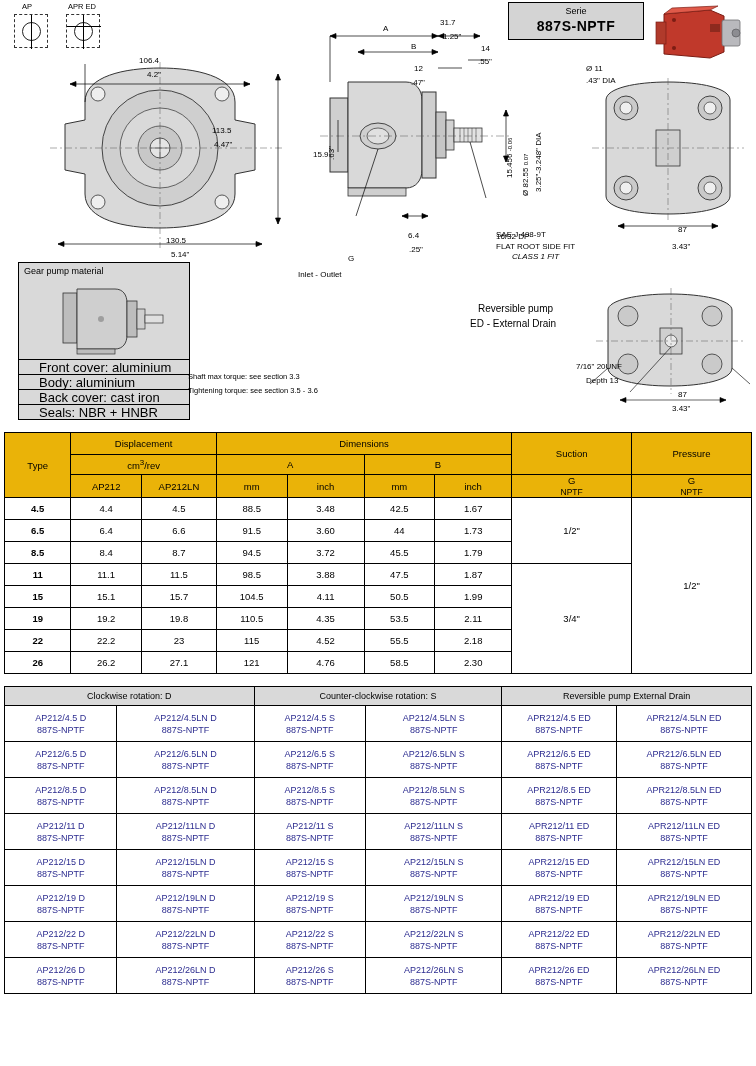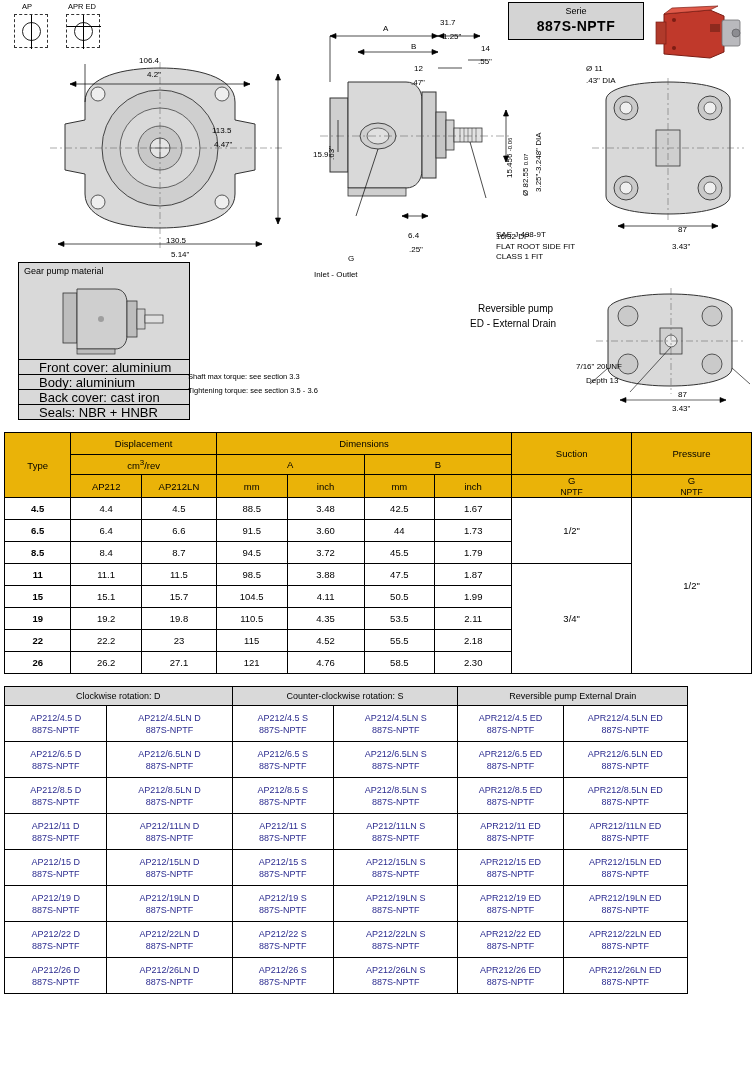--- a/index.html
+++ b/index.html
@@ -84,21 +84,21 @@
     padding: 0;
     height: 22px;
     background: #fff;
   }
   #dim-table thead th { background: #eab308; font-weight: normal; }
   #dim-table thead th.sub { height: 20px; }
   #dim-table td.type { font-weight: bold; }
 
   #code-table {
     position: absolute; left: 4px; top: 686px;
-    width: 684px;
+    width: 748px;
     font-size: 9px;
   }
   #code-table th, #code-table td {
     border: 1px solid #000;
     text-align: center;
     padding: 2px 0;
     background: #fff;
   }
   #code-table th { background: #d9d9d9; font-weight: normal; height: 19px; }
   #code-table td { height: 36px; line-height: 12px; color: #2b2b8f; }
@@ -260,36 +260,36 @@
     <div class="lbl" style="left:443px; top:32px;">1.25"</div>
     <div class="lbl" style="left:481px; top:44px;">14</div>
     <div class="lbl" style="left:478px; top:57px;">.55"</div>
     <div class="lbl" style="left:414px; top:64px;">12</div>
     <div class="lbl" style="left:411px; top:78px;">.47"</div>
     <div class="lbl" style="left:313px; top:150px;">15.9</div>
     <div class="lbl tiny" style="left:327px; top:160px; transform:rotate(-90deg); transform-origin:0 0;">.63"</div>
     <div class="lbl" style="left:408px; top:231px;">6.4</div>
     <div class="lbl" style="left:409px; top:245px;">.25"</div>
     <div class="lbl" style="left:348px; top:254px;">G</div>
-    <div class="lbl" style="left:314px; top:270px;text-align:center;">Inlet - Outlet</div>
+    <div class="lbl" style="left:298px; top:270px;text-align:center;">Inlet - Outlet</div>
 
     <div class="lbl tiny" style="left:505px; top:178px; transform:rotate(-90deg); transform-origin:0 0; white-space:nowrap;">
       <span>15.456</span>
       <span style="font-size:6px;">-0.06</span>
     </div>
     <div class="lbl tiny" style="left:521px; top:196px; transform:rotate(-90deg); transform-origin:0 0; white-space:nowrap;">
       <span>Ø 82.55</span>
       <span style="font-size:6px;">0.07</span>
     </div>
     <div class="lbl tiny" style="left:534px; top:192px; transform:rotate(-90deg); transform-origin:0 0;">3.25"-3.248" DIA</div>
 
     <div class="lbl tiny" style="left:496px; top:230px;text-align:right;">SAE J 498-9T</div>
     <div class="lbl tiny" style="left:496px; top:232px;">16/32 DP</div>
     <div class="lbl tiny" style="left:496px; top:242px;">FLAT ROOT SIDE FIT</div>
-    <div class="lbl tiny" style="left:496px; top:252px;">CLASS 1 FIT</div>
+    <div class="lbl tiny" style="left:512px; top:252px;font-style:italic;">CLASS 1 FIT</div>
   </div>
 
   <div>
     <svg width="180" height="160" viewBox="0 0 180 160" style="position:absolute; left:578px; top:78px;">
       <path d="M28,22 C28,10 58,4 90,4 C122,4 152,10 152,22 L152,118
                C152,130 122,136 90,136 C58,136 28,130 28,118 Z" fill="#d9d9d9" stroke="#333" stroke-width="1"></path>
 
       <circle cx="48" cy="30" r="12" fill="#cacaca" stroke="#333" stroke-width="0.9"></circle>
       <circle cx="132" cy="30" r="12" fill="#cacaca" stroke="#333" stroke-width="0.9"></circle>
       <circle cx="48" cy="110" r="12" fill="#cacaca" stroke="#333" stroke-width="0.9"></circle>

